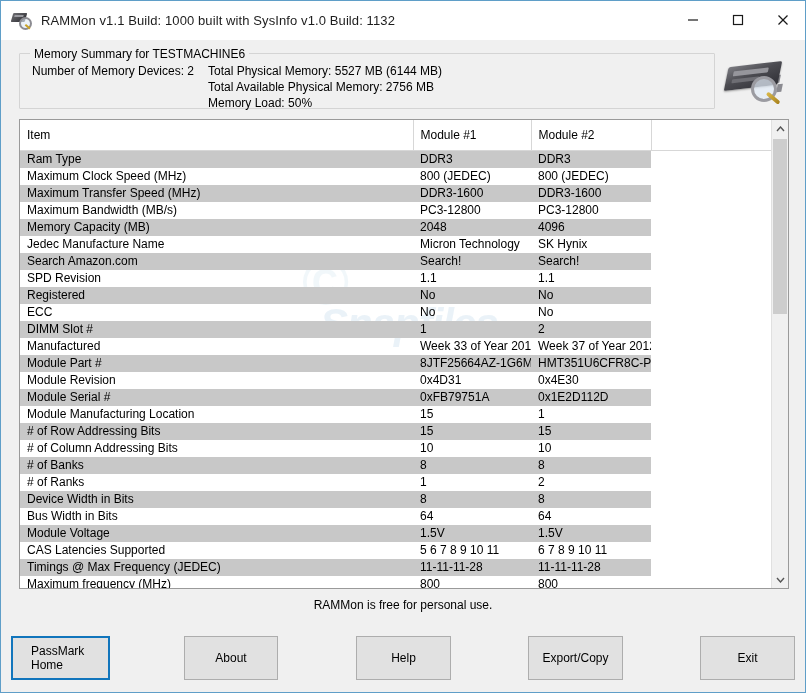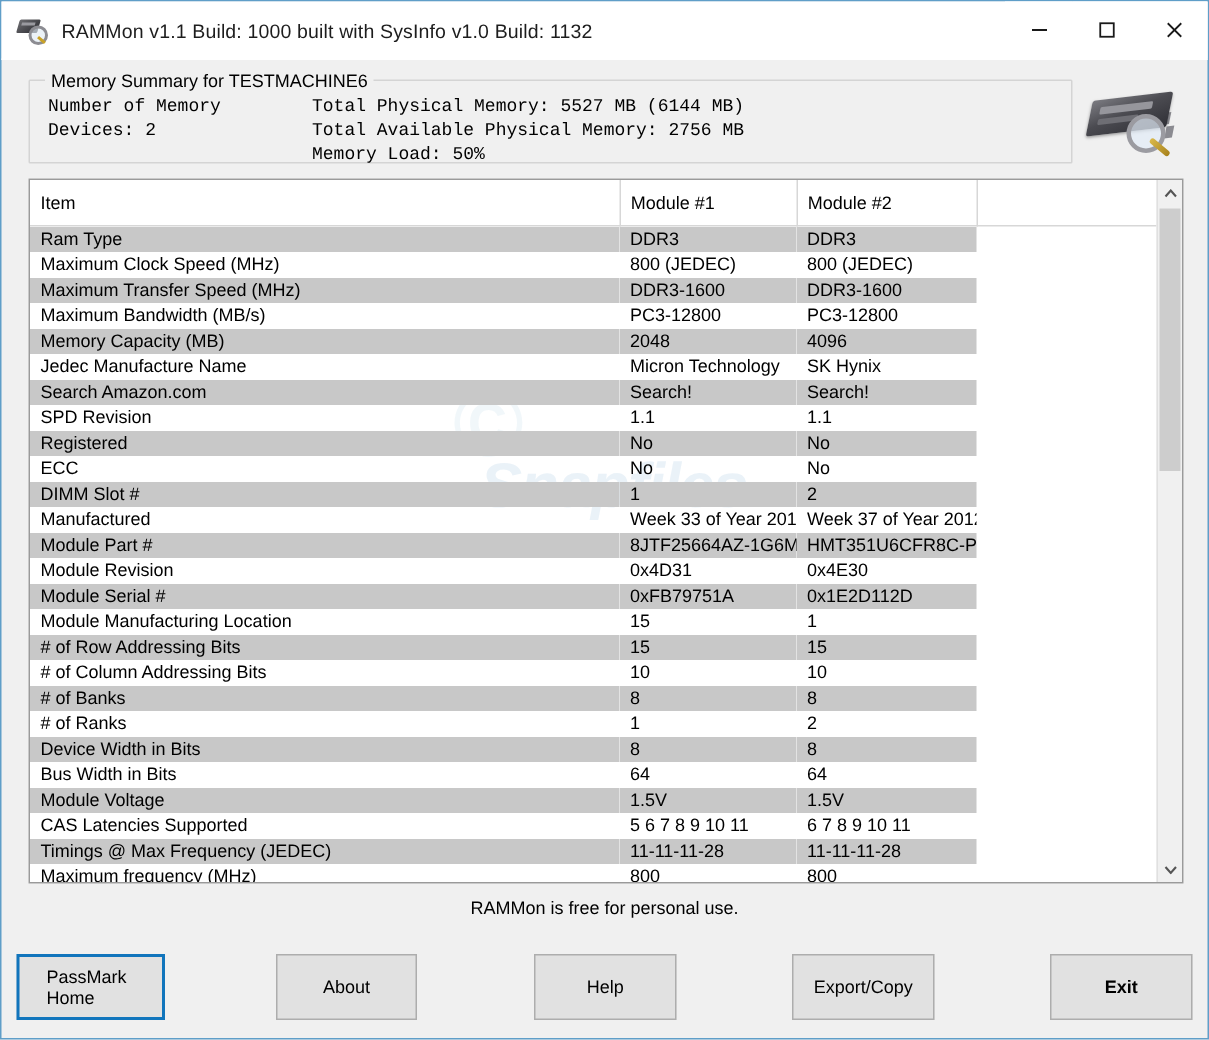--- a/index.html
+++ b/index.html
@@ -53,21 +53,21 @@
   .summary-wrap{position:relative;margin:6px 12px 16px 18px;height:68px;padding-left:36px;}
   .groupbox{
     position:absolute;left:0;top:7px;right:78px;height:54px;
     border:1px solid #d4d4d4;border-radius:1px;background:#f0f0f0;
   }
   .group-title{
     position:absolute;left:10px;top:0;transform:translateY(-50%);
     background:#f0f0f0;padding:0 4px;font-size:12px;color:#000;white-space:nowrap;
   }
   .summary-cols{
-    position:absolute;left:12px;top:9px;display:flex;gap:0;font-family:Liberation Mono, monospace;
+    position:absolute;left:12px;top:9px;display:flex;gap:0;
   }
   .sum-left{width:176px;font-size:12px;line-height:16px;}
   .sum-right{font-size:12px;line-height:16px;}
   .sum-right div{white-space:nowrap;}
   .ram-icon{
     position:absolute;right:0;top:6px;width:70px;height:56px;
   }
   .ram-icon .body{
     position:absolute;left:4px;top:12px;width:52px;height:24px;
     background:linear-gradient(160deg,#7b7b81 0%,#4b4b51 45%,#303036 100%);
@@ -170,21 +170,21 @@
     display:flex;align-items:center;justify-content:center;
     font-size:12px;color:#000;cursor:default;
   }
   .btn.default{
     border:2px solid #1175bc;background:#e1e1e1;padding-left:18px;
   }
   .btn.b1{left:10px;width:99px;}
   .btn.b2{left:183px;width:94px;}
   .btn.b3{left:355px;width:95px;}
   .btn.b4{left:527px;width:95px;}
-  .btn.b5{left:699px;width:95px;font-weight:bold;}
+  .btn.b5{left:699px;width:95px;}
 </style>
 </head>
 <body>
 
 <div id="app">
 
   <div class="titlebar">
     <div class="title-icon">
       <div class="chip"></div>
         <div class="glass"></div>

